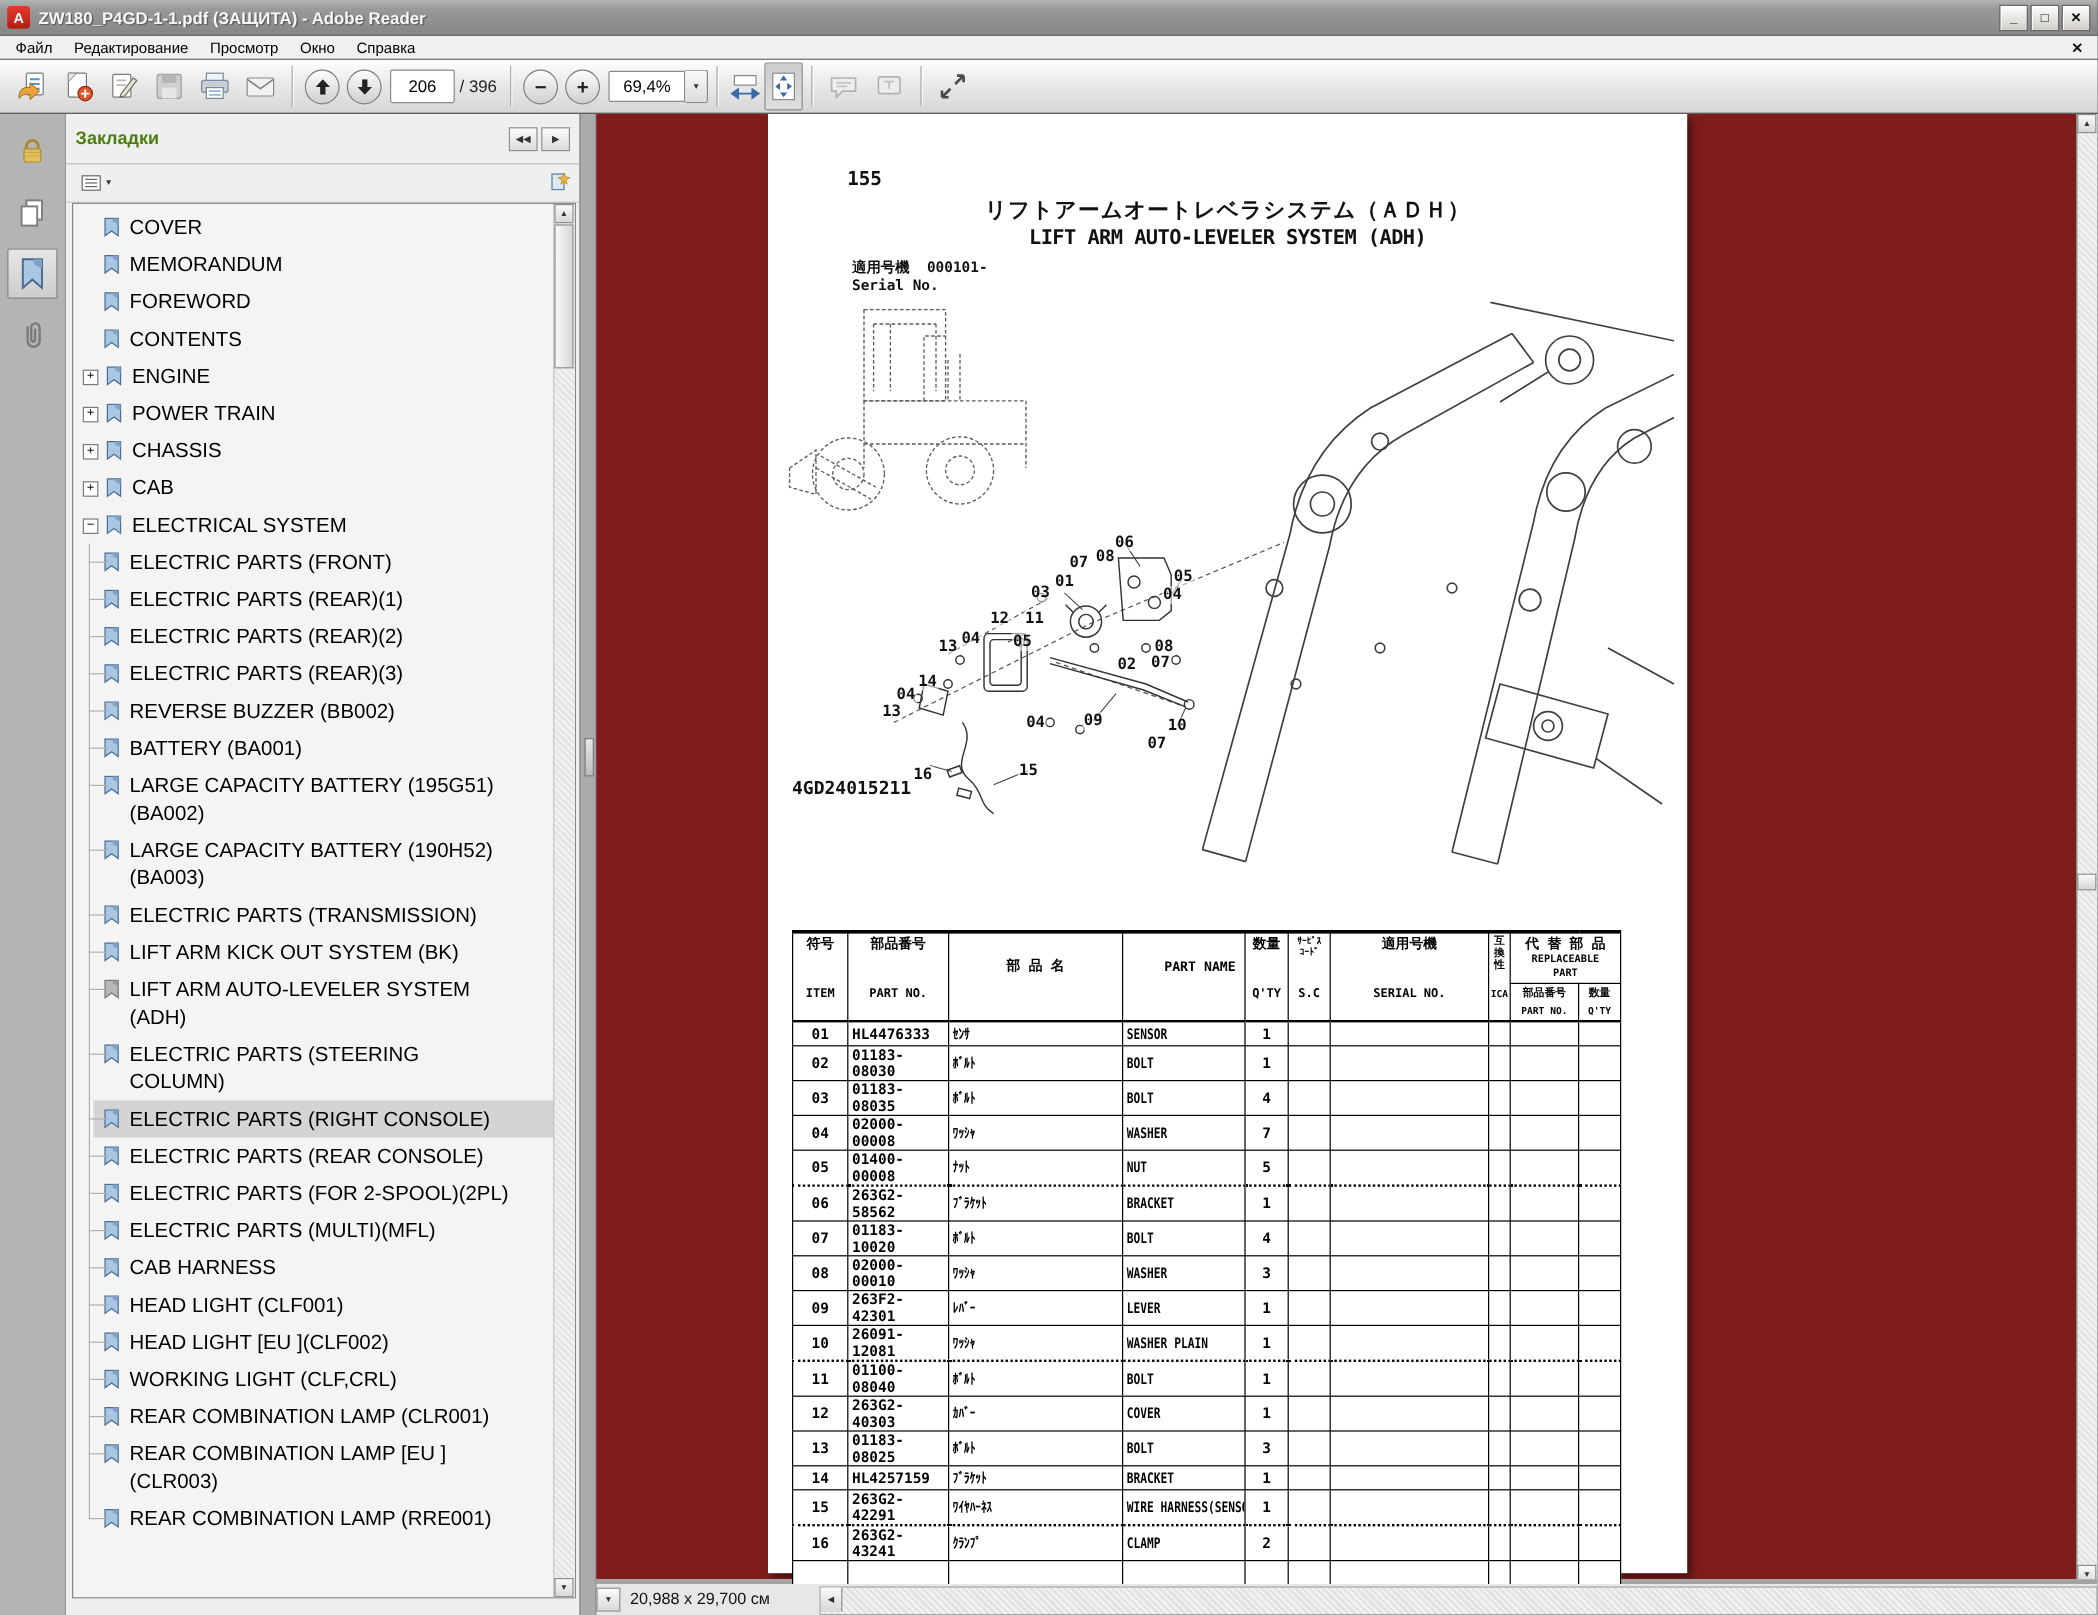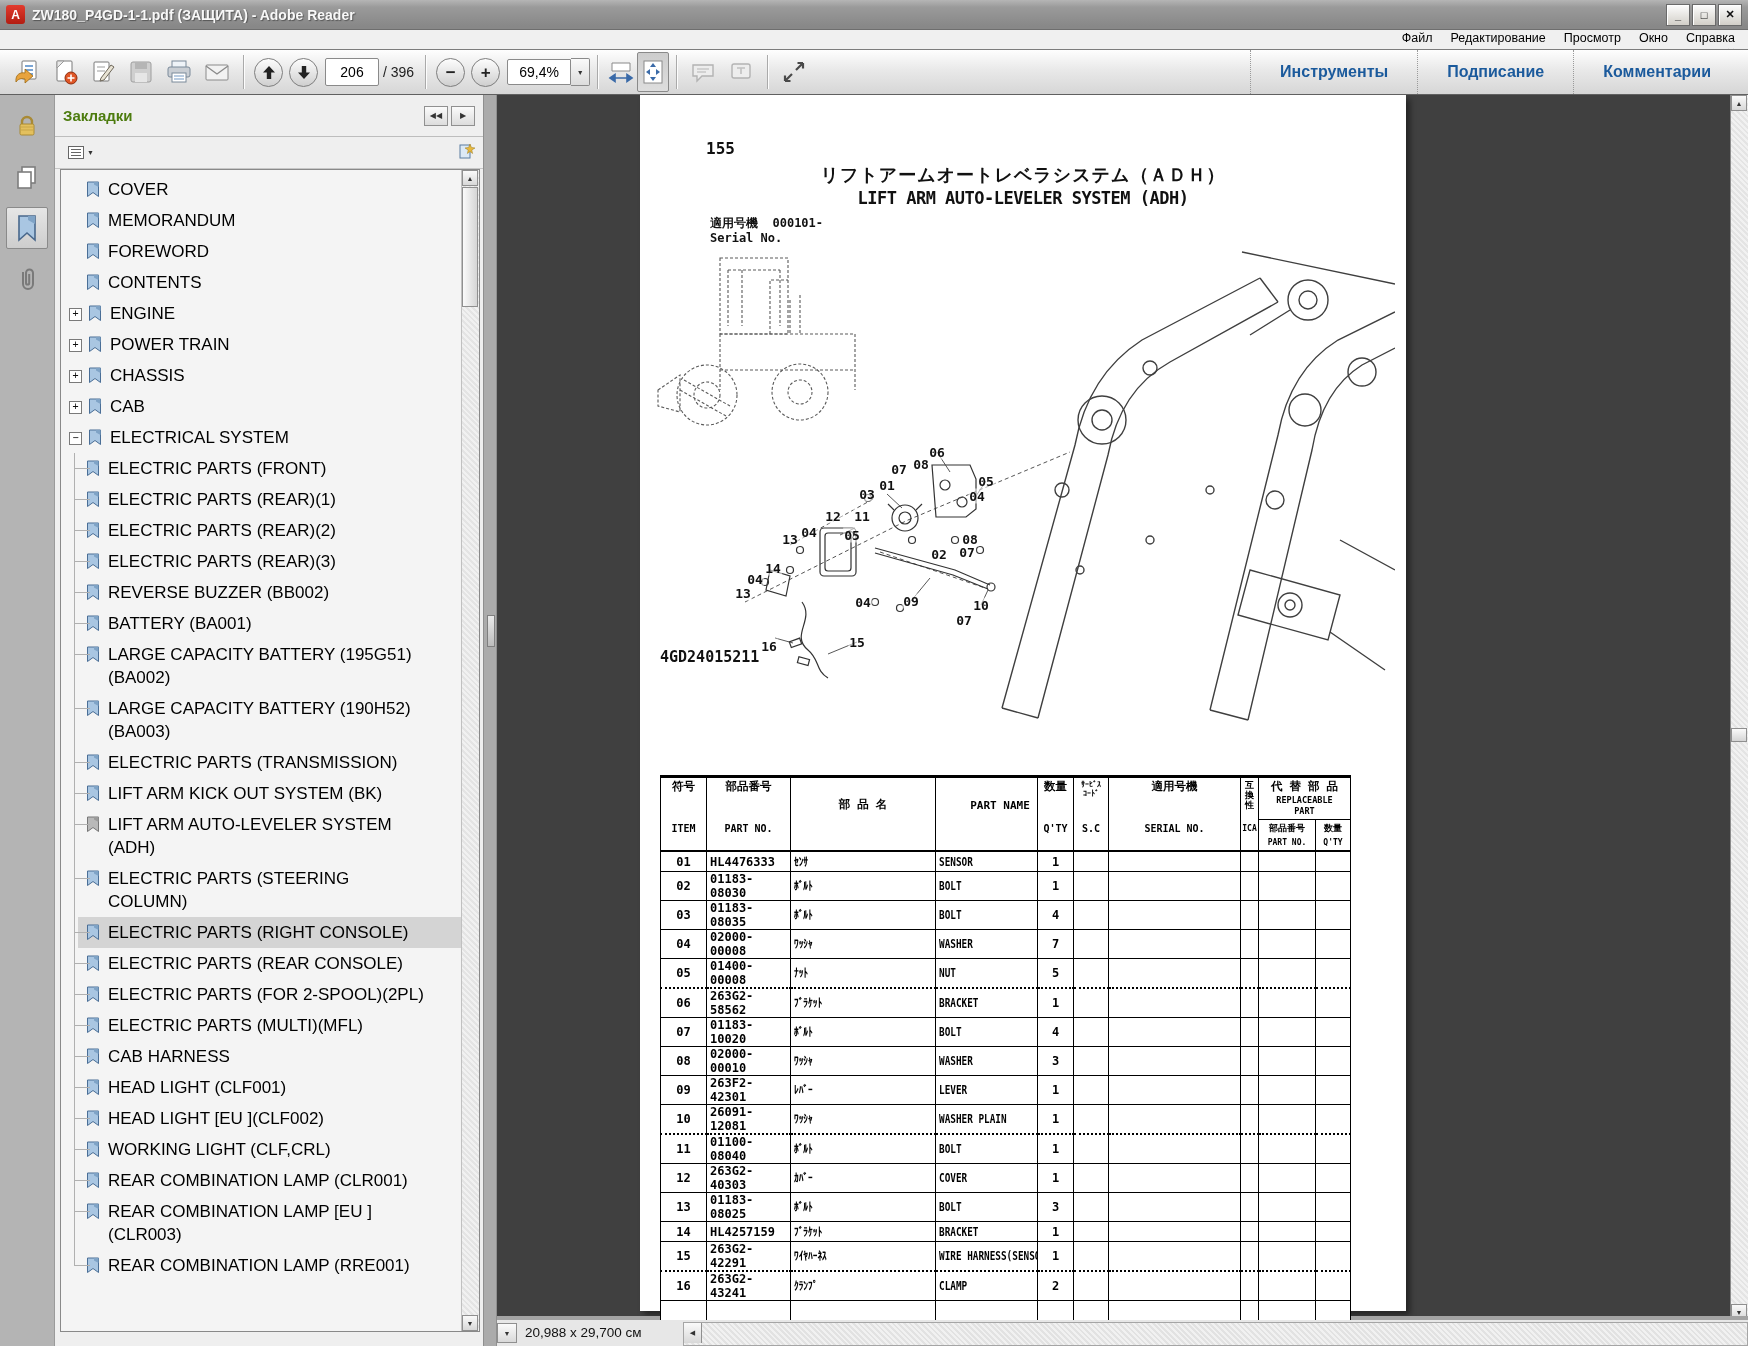--- a/index.html
+++ b/index.html
@@ -12,21 +12,21 @@
   .apptitle{color:#f8f8f8;font-weight:bold;font-size:14px;text-shadow:1px 1px 1px #555;margin-left:7px;flex:1;
     white-space:nowrap;overflow:hidden;}
   .winbtns{display:flex;gap:2px;}
   .winbtn{width:22px;height:20px;background:linear-gradient(#fdfdfd,#d2cfc8);
     border:1px solid #6a6a6a;box-shadow:inset 1px 1px 0 #fff;
     font-size:11px;font-weight:bold;color:#111;display:flex;align-items:center;justify-content:center;cursor:default;}
   .pdfapp{width:19px;height:19px;background:linear-gradient(#e23b2e,#b31d12);border-radius:3px;
     color:#fff;font-weight:bold;font-size:12px;display:flex;align-items:center;justify-content:center;}
   
   .menubar{position:absolute;left:0;top:30px;right:0;height:19px;background:#f0f0f0;
-    display:flex;align-items:flex-end;padding:0 4px;box-sizing:border-box;flex-direction:column;}
+    display:flex;align-items:center;padding:0 4px;box-sizing:border-box;}
   .menu-item{font-size:12.5px;color:#000;padding:1px 9px;cursor:default;}
   .doc-close{margin-left:auto;font-size:12px;font-weight:bold;color:#111;padding:0 8px;cursor:default;}
   
   .toolbar{position:absolute;left:0;top:49px;right:0;height:46px;
     background:linear-gradient(#fefefe,#e9e9e9 45%,#d6d6d6);
     border-top:1px solid #7c7c7c;border-bottom:1px solid #606060;
     display:flex;align-items:center;padding:0 8px;box-sizing:border-box;}
   .tbtn{width:36px;height:38px;display:flex;align-items:center;justify-content:center;border:1px solid transparent;}
   .tbtn.narrow{width:30px;}
   .tbtn.pressed{background:linear-gradient(#cdcdcd,#dedede);border:1px solid #8a8a8a;border-radius:2px;}
@@ -84,21 +84,21 @@
   .sbtn{position:absolute;left:0;width:16px;height:16px;background:linear-gradient(#fafafa,#d8d8d8);
     border:1px solid #8f8f8f;box-sizing:border-box;font-size:7px;color:#333;display:flex;align-items:center;justify-content:center;}
   .tree-thumb{position:absolute;left:0;width:16px;top:17px;height:120px;background:linear-gradient(90deg,#fafafa,#d5d5d5);
     border:1px solid #8f8f8f;box-sizing:border-box;}
   
   .splitter{position:absolute;left:483px;top:0;width:14px;bottom:0;background:#ababab;
     border-left:1px solid #8f8f8f;border-right:1px solid #8f8f8f;box-sizing:border-box;}
   .grip{position:absolute;left:3px;top:520px;width:6px;height:30px;background:linear-gradient(#e9e9e9,#bcbcbc);
     border:1px solid #7f7f7f;}
   
-  .docarea{position:absolute;left:497px;top:0;right:17px;bottom:26px;background:#404040;overflow:hidden;}
+  .docarea{position:absolute;left:497px;top:0;right:17px;bottom:26px;background:#7f1d1d;overflow:hidden;}
   .page{position:absolute;left:143px;top:0;width:766px;height:1216px;background:#fff;
     box-shadow:4px 4px 6px rgba(0,0,0,.45);}
   .pnum{position:absolute;left:66px;top:44px;font:bold 16px "DejaVu Sans Mono",monospace;color:#111;}
   .title-ja{position:absolute;left:0;right:0;top:68px;text-align:center;
     font:bold 18px "DejaVu Sans",sans-serif;color:#111;letter-spacing:1px;}
   .title-en{position:absolute;left:0;right:0;top:93px;text-align:center;
     font:bold 17px "DejaVu Sans Mono",monospace;color:#111;letter-spacing:-0.5px;}
   .serialblk{position:absolute;left:70px;top:121px;font:bold 12px "DejaVu Sans Mono",monospace;color:#111;line-height:15px;}
   .figid{position:absolute;left:20px;top:553px;font:bold 15px "DejaVu Sans Mono",monospace;color:#111;}
   .sheetcode{position:absolute;left:540px;top:1170px;width:130px;text-align:center;
@@ -264,25 +264,20 @@
         <path d="M9 9 H17 M13 9 V15" stroke="#c0c0c0" stroke-width="1.6"></path>
       </svg>
     </div>
     <div class="vsep"></div>
     <div class="tbtn">
       <svg width="24" height="24" viewBox="0 0 24 24">
         <path d="M14 10 L21 3 M21 3 H15.5 M21 3 V8.5" stroke="#4a4a4a" stroke-width="2.2" fill="none"></path>
         <path d="M10 14 L3 21 M3 21 H8.5 M3 21 V15.5" stroke="#4a4a4a" stroke-width="2.2" fill="none"></path>
       </svg>
     </div>
-    <div class="tb-actions" id="tb-actions">
-        <div class="tb-action">Инструменты</div>
-        <div class="tb-action">Подписание</div>
-        <div class="tb-action">Комментарии</div>
-      </div>
   </div>
 
   <div class="main">
 
     <div class="toolstrip">
       <div class="stripbtn">
         <svg width="24" height="24" viewBox="0 0 24 24">
           <path d="M7 11 V8 a5 5 0 0 1 10 0 V11" fill="none" stroke="#a98a35" stroke-width="2.4"></path>
           <rect x="5" y="10" width="14" height="11" rx="1.5" fill="#e3c05e" stroke="#a98a35"></rect>
           <line x1="5" y1="13" x2="19" y2="13" stroke="#c9a648"></line>

